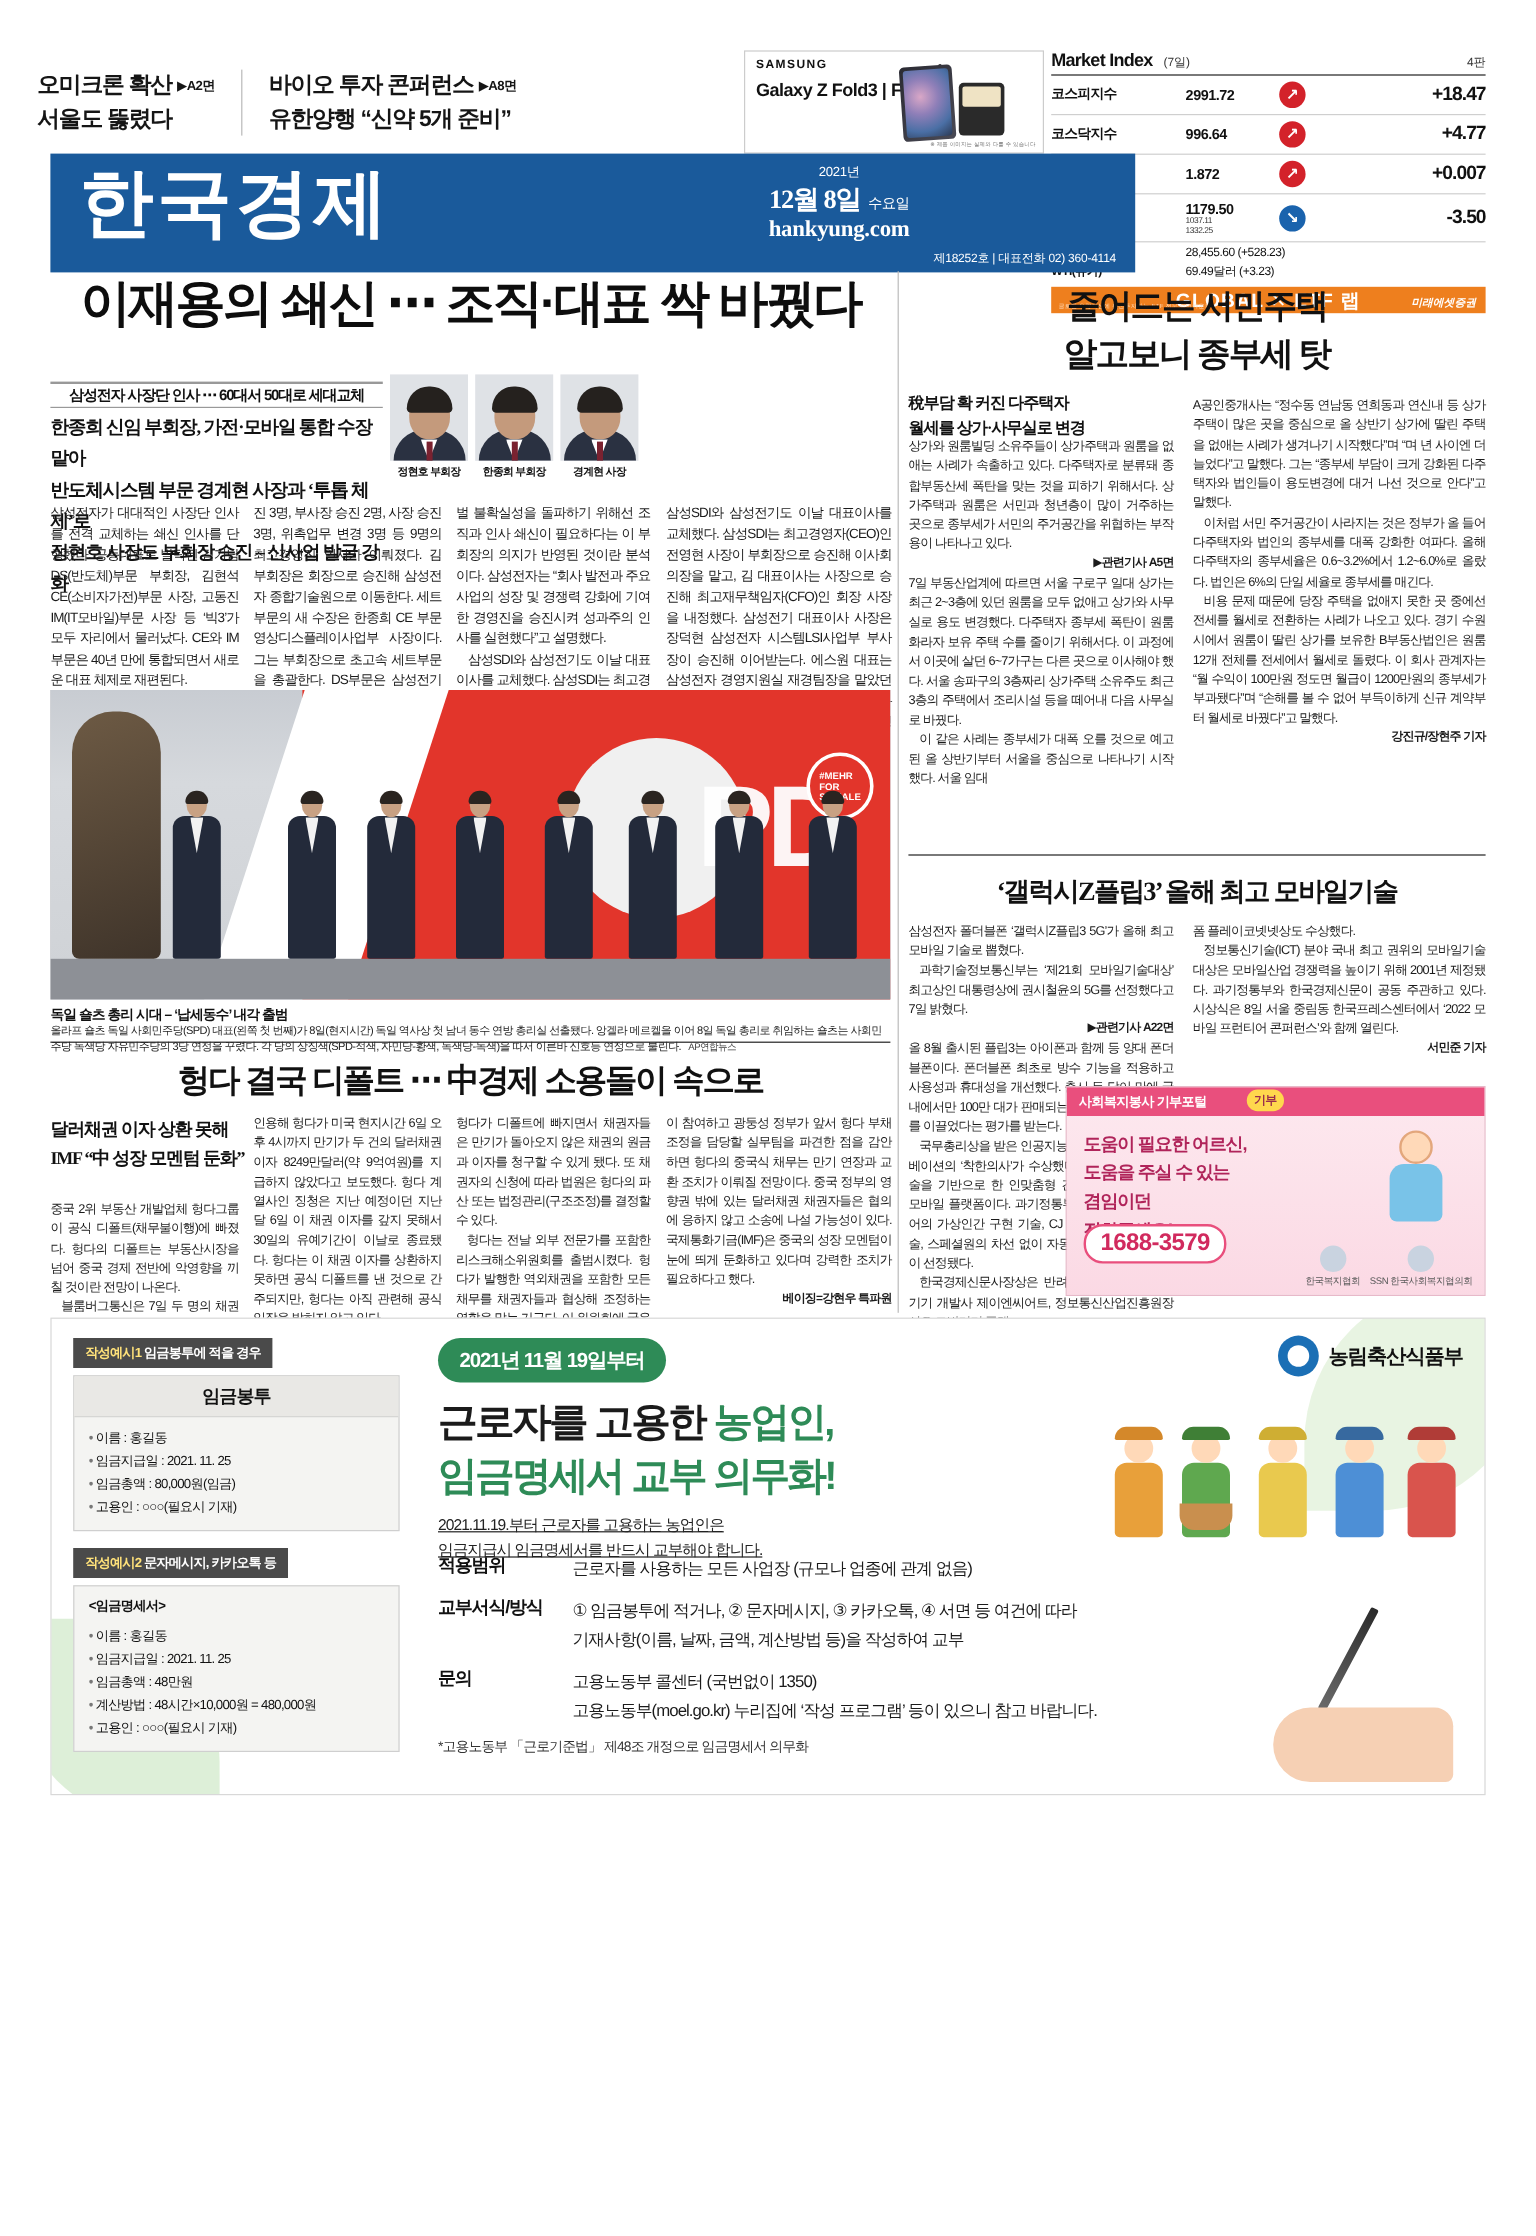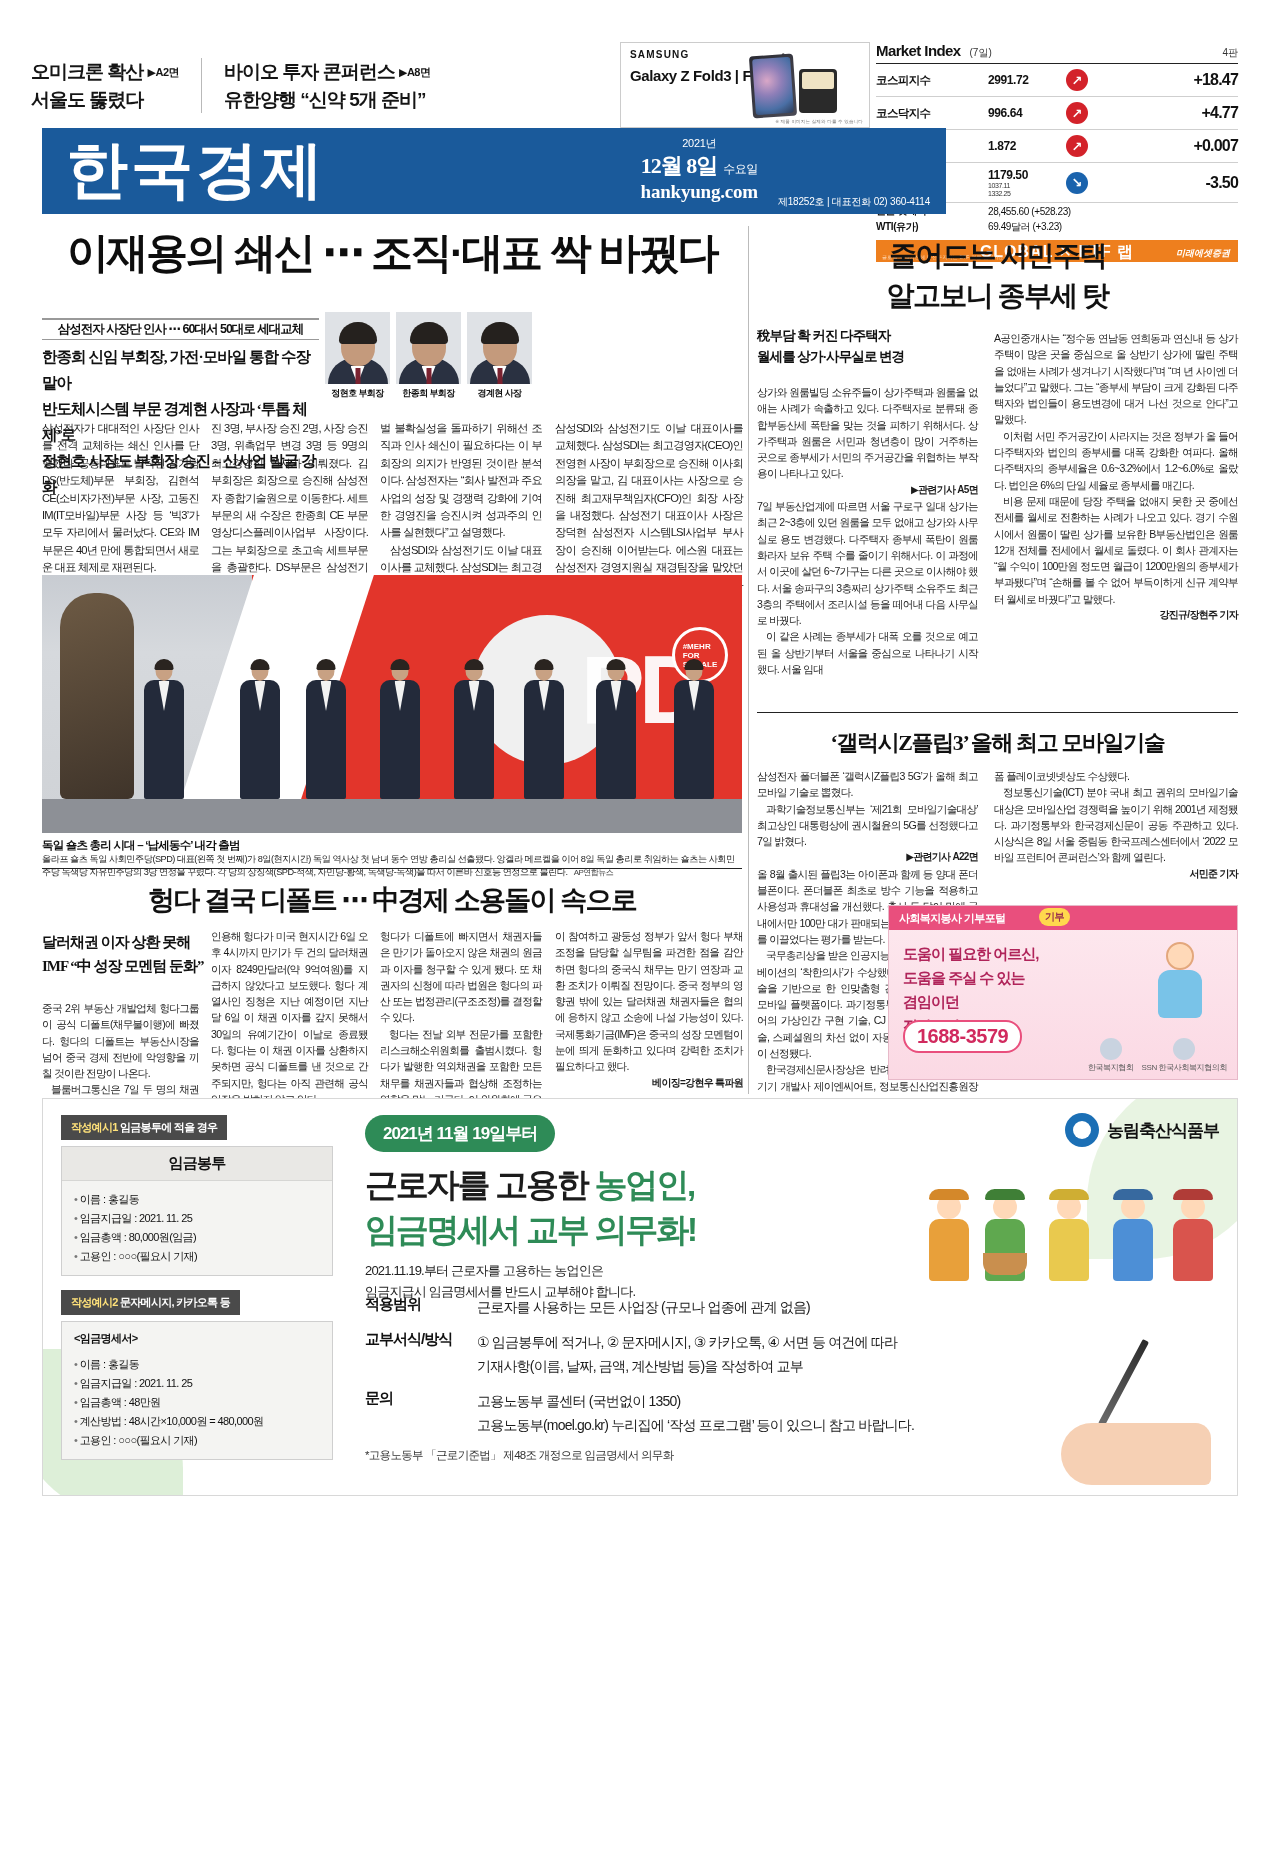--- a/index.html
+++ b/index.html
@@ -57,21 +57,21 @@
   .mrow2 { display:flex; height:16px; align-items:center; font-size:10px; letter-spacing:-0.4px;}
   .mrow2 .k { width:112px; font-weight:700; }
   .mrow2 .v { font-weight:400; }
   .etfbar { margin-top:5px; height:22px; background:#ee7f1e; position:relative; overflow:hidden; }
   .etfbar .big { position:absolute; left:50%; top:2px; transform:translateX(-50%); color:#fff;
      font-size:16px; font-weight:700; letter-spacing:1px; white-space:nowrap;}
   .etfbar .sub { position:absolute; left:6px; bottom:2px; color:#ffd9b5; font-size:5px; letter-spacing:0.2px; width:190px; line-height:5px;}
   .etfbar .corp { position:absolute; right:8px; bottom:2px; color:#fff; font-size:9px; font-style:italic; font-weight:700;}
 
   
-  .masthead { position:absolute; left:42px; top:128px; width:904px; height:86px; background:#1a5a9b; }
+  .masthead { position:absolute; left:42px; top:128px; width:904px; height:99px; background:#1a5a9b; }
   .masthead .logo {
     position:absolute; left:24px; top:5px; color:#fff; font-size:62px; font-weight:700;
     letter-spacing:3px; font-family:"Liberation Serif","DejaVu Serif",serif; line-height:74px;
   }
   .masthead .dateblock { position:absolute; right:188px; top:8px; text-align:center; color:#fff; }
   .masthead .dyear { font-size:11px; letter-spacing:-0.3px; }
   .masthead .dmain { font-size:22px; font-weight:700; letter-spacing:-1px; font-family:"Liberation Serif",serif; }
   .masthead .dday { font-size:12px; margin-left:6px; letter-spacing:-0.5px; }
   .masthead .durl { font-size:19px; font-weight:700; font-family:"Liberation Serif",serif; letter-spacing:-0.2px; }
   .masthead .issue { position:absolute; right:16px; bottom:5px; color:#fff; font-size:10px; letter-spacing:-0.2px; }
@@ -231,21 +231,21 @@
   .exbox ul { list-style:none; padding:9px 12px; }
   .exbox li { font-size:11px; letter-spacing:-0.6px; line-height:19px; }
   .exbox li::before { content:"• "; color:#777; }
   .exbox .nb { font-size:11px; font-weight:700; letter-spacing:-0.6px; padding:9px 12px 0; }
 
   .govad-mid { position:absolute; left:322px; top:16px; width:600px; }
   .datebar { display:inline-block; background:#2e8b57; color:#fff; font-size:17px; font-weight:700;
       letter-spacing:-1px; padding:7px 18px; border-radius:20px; }
   .bigtitle { margin-top:10px; font-size:33px; font-weight:700; letter-spacing:-2.2px; line-height:45px; color:#1b1b1b; }
   .bigtitle .gr { color:#2e8b57; }
-  .subline { margin-top:8px; font-size:13px; letter-spacing:-0.8px; line-height:21px; color:#222; }
+  .subline { margin-top:8px; font-size:13px; letter-spacing:-0.8px; line-height:21px; color:#222;text-decoration:underline; }
 
   .govad-bottom { position:absolute; left:322px; top:196px; width:790px; }
   .gb-row { display:flex; margin-bottom:11px; }
   .gb-row .lbl { width:112px; font-size:15px; font-weight:700; letter-spacing:-1px; color:#111; flex:none; }
   .gb-row .val { font-size:14px; letter-spacing:-0.8px; line-height:24px; color:#1b1b1b; }
   .gb-note { margin-top:6px; font-size:11.5px; letter-spacing:-0.7px; color:#333; }
 
   .hand { position:absolute; right:26px; bottom:10px; width:170px; height:120px; }
   .hand .palm { position:absolute; right:0; bottom:0; width:150px; height:62px;
       background:#f6d0b4; border-radius:40px 20px 8px 40px; }
@@ -515,21 +515,21 @@
   <div class="col" style="left:555px; top:928px; width:188px;">
     <p class="noind">이 참여하고 광둥성 정부가 앞서 헝다 부채 조정을 담당할 실무팀을 파견한 점을 감안하면 헝다의 중국식 채무는 만기 연장과 교환 조치가 이뤄질 전망이다. 중국 정부의 영향권 밖에 있는 달러채권 채권자들은 협의에 응하지 않고 소송에 나설 가능성이 있다. 국제통화기금(IMF)은 중국의 성장 모멘텀이 눈에 띄게 둔화하고 있다며 강력한 조치가 필요하다고 했다.</p>
     <div class="byl">베이징=강현우 특파원</div>
   </div>
 
   <div class="r-head1" style="white-space:pre-line">줄어드는 서민주택
 알고보니 종부세 탓</div>
   <div class="r-sub1" style="white-space:pre-line">稅부담 확 커진 다주택자
 월세를 상가·사무실로 변경</div>
 
-  <div class="col" style="left:757px; top:384px; width:221px;">
+  <div class="col" style="left:757px; top:364px; width:221px;">
     <p class="noind">상가와 원룸빌딩 소유주들이 상가주택과 원룸을 없애는 사례가 속출하고 있다. 다주택자로 분류돼 종합부동산세 폭탄을 맞는 것을 피하기 위해서다. 상가주택과 원룸은 서민과 청년층이 많이 거주하는 곳으로 종부세가 서민의 주거공간을 위협하는 부작용이 나타나고 있다.</p>
     <div class="refr">▶관련기사 A5면</div>
     <p class="noind">7일 부동산업계에 따르면 서울 구로구 일대 상가는 최근 2~3층에 있던 원룸을 모두 없애고 상가와 사무실로 용도 변경했다. 다주택자 종부세 폭탄이 원룸 화라자 보유 주택 수를 줄이기 위해서다. 이 과정에서 이곳에 살던 6~7가구는 다른 곳으로 이사해야 했다. 서울 송파구의 3층짜리 상가주택 소유주도 최근 3층의 주택에서 조리시설 등을 떼어내 다음 사무실로 바꿨다.</p>
     <p>이 같은 사례는 종부세가 대폭 오를 것으로 예고된 올 상반기부터 서울을 중심으로 나타나기 시작했다. 서울 임대</p>
   </div>
   <div class="col" style="left:994px; top:330px; width:244px;">
     <p class="noind">A공인중개사는 “정수동 연남동 연희동과 연신내 등 상가주택이 많은 곳을 중심으로 올 상반기 상가에 딸린 주택을 없애는 사례가 생겨나기 시작했다”며 “며 년 사이엔 더 늘었다”고 말했다. 그는 “종부세 부담이 크게 강화된 다주택자와 법인들이 용도변경에 대거 나선 것으로 안다”고 말했다.</p>
     <p>이처럼 서민 주거공간이 사라지는 것은 정부가 올 들어 다주택자와 법인의 종부세를 대폭 강화한 여파다. 올해 다주택자의 종부세율은 0.6~3.2%에서 1.2~6.0%로 올랐다. 법인은 6%의 단일 세율로 종부세를 매긴다.</p>
     <p>비용 문제 때문에 당장 주택을 없애지 못한 곳 중에선 전세를 월세로 전환하는 사례가 나오고 있다. 경기 수원시에서 원룸이 딸린 상가를 보유한 B부동산법인은 원룸 12개 전체를 전세에서 월세로 돌렸다. 이 회사 관계자는 “월 수익이 100만원 정도면 월급이 1200만원의 종부세가 부과됐다”며 “손해를 볼 수 없어 부득이하게 신규 계약부터 월세로 바꿨다”고 말했다.</p>
     <div class="byl">강진규/장현주 기자</div>

